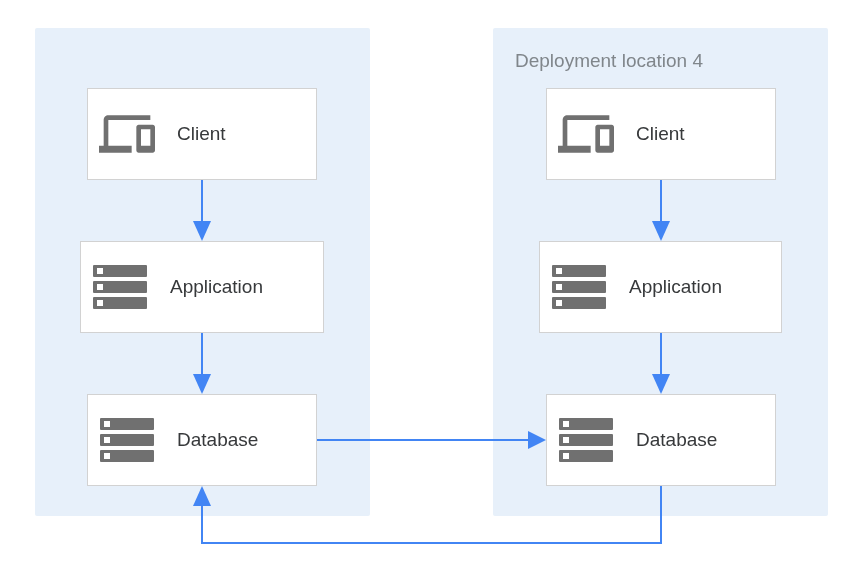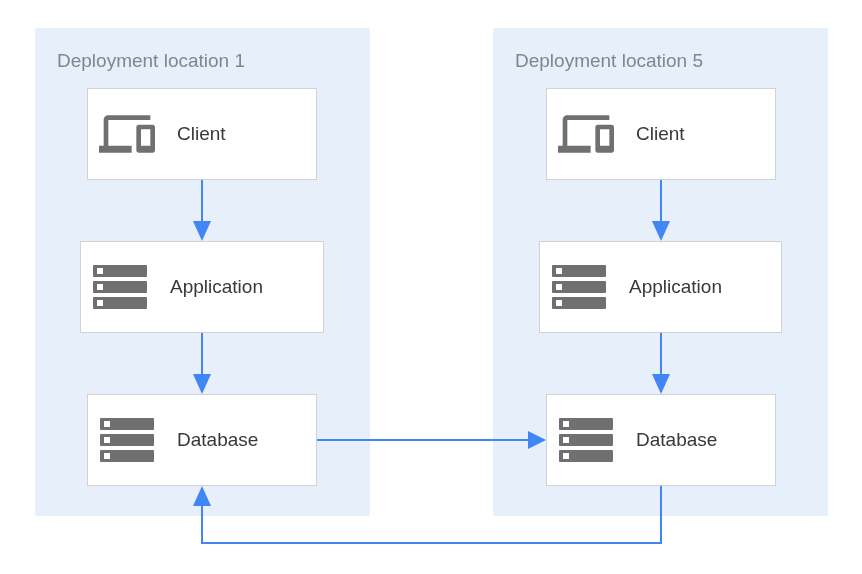--- a/index.html
+++ b/index.html
@@ -77,22 +77,21 @@
   }
 </style>
 </head>
 <body>
 
 <div class="canvas">
 
   <div class="panel" style="left:35px;top:28px;width:335px;height:488px"></div>
   <div class="panel" style="left:493px;top:28px;width:335px;height:488px"></div>
 
-  <div class="panel-title" style="left:57px;top:51px">Deployment location 1</div>
-  <div class="panel-title" style="left:515px;top:51px">Deployment location 5</div>
+  <div class="panel-title" style="left:515px;top:51px">Deployment location 4</div>
 
   <div class="node" style="left:87px;top:88px;width:230px;height:92px">
     <span class="icon">
       <svg width="56" height="56" viewBox="0 0 24 24" aria-hidden="true">
         <path fill="currentColor" d="M4 6h18V4H4c-1.1 0-2 .9-2 2v11H0v3h14v-3H4V6zm19 2h-6c-.55 0-1 .45-1 1v10c0 .55.45 1 1 1h6c.55 0 1-.45 1-1V9c0-.55-.45-1-1-1zm-1 9h-4v-7h4v7z"></path>
       </svg>
     </span>
     <span class="label">Client</span>
   </div>
 

